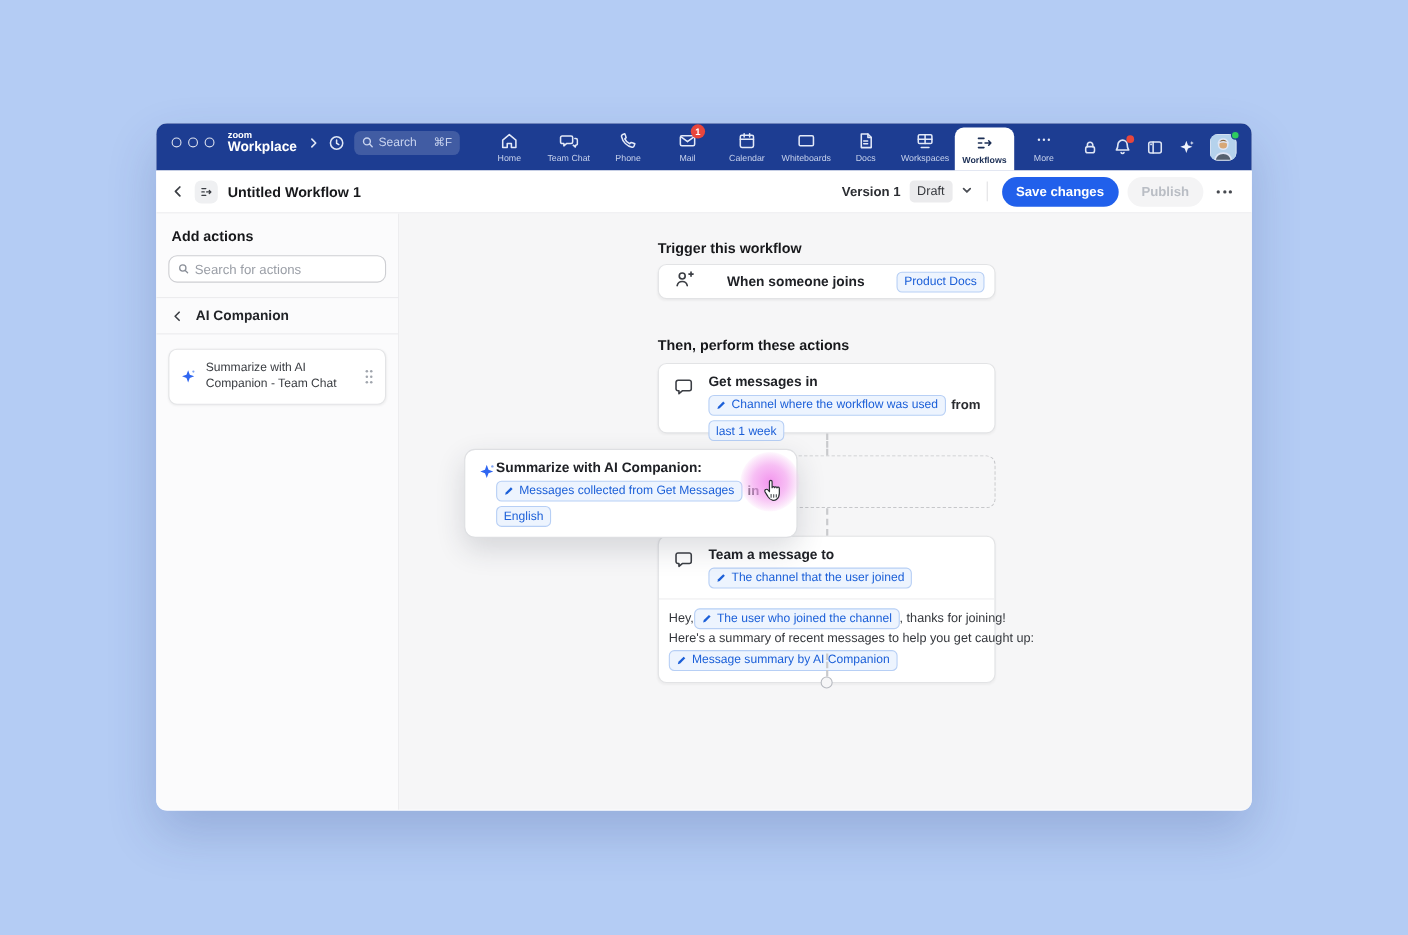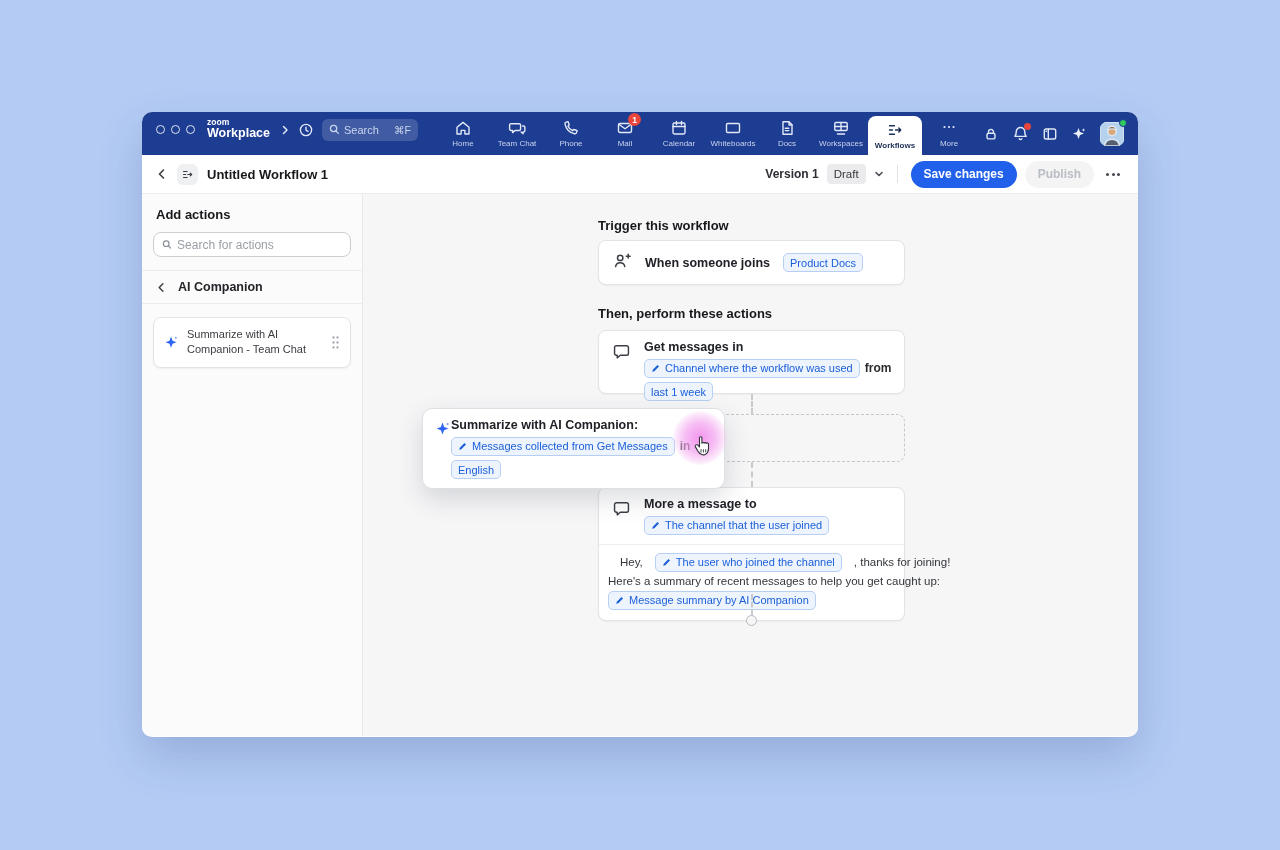--- a/index.html
+++ b/index.html
@@ -96,39 +96,39 @@
   .card-ico svg { stroke:#3b3e44; fill:none; stroke-width:1.5; stroke-linecap:round; stroke-linejoin:round; }
   .bold-label { font-size:12.5px; font-weight:700; color:#202227; white-space:nowrap; }
   .plain-label { font-size:12px; font-weight:700; color:#2a2c30; }
   .pill { display:inline-flex; align-items:center; gap:4px; padding:1.5px 6px; border:1px solid #b7cff5;
           background:#edf4fe; color:#1b5fd8; border-radius:5px; font-size:11px; line-height:14px;
           white-space:nowrap; cursor:pointer; }
   .pill svg { fill:#1b5fd8; }
   .line { display:flex; align-items:center; gap:5px; white-space:nowrap; }
   .stack { display:flex; flex-direction:column; gap:4.5px; }
 
-  .trigger-card { left:235px; top:46px; width:307px; height:45px; display:flex; align-items:center;
-                  gap:13px; padding:0 13px; }
+  .trigger-card { left:235px; top:46px; width:307px; height:32px; display:flex; align-items:center;
+                  gap:29px; padding:0 13px; }
   .get-card { left:235px; top:136px; width:307px; height:64px; padding:9px 13px; display:flex; gap:13px; }
   .conn { position:absolute; left:388px; width:0; border-left:2px dashed #c9cacd; }
   .drop-rect { position:absolute; left:235px; top:220px; width:307px; height:48px;
                border:1.5px dashed #c6c7ca; border-radius:8px; }
   .float-card { position:absolute; left:59px; top:214px; width:303px; background:#fff;
                 border:1px solid #dedfe2; border-radius:10px; padding:9px 12px; display:flex; 
                 box-shadow:0 10px 26px rgba(40,45,60,.16); z-index:3; cursor:grabbing; }
   .glow { position:absolute; left:310px; top:217px; width:54px; height:54px; border-radius:50%; z-index:4;
           background:radial-gradient(circle, rgba(242,141,236,.92) 0%, rgba(244,166,240,.72) 40%,
                      rgba(247,196,244,.42) 62%, rgba(247,196,244,0) 74%); pointer-events:none; }
   .cursor { position:absolute; left:329px; top:236px; z-index:5; pointer-events:none; }
   .send-card { left:235px; top:293px; width:307px; }
   .send-top { padding:9px 13px 9px; display:flex; gap:13px; }
   .send-sep { border-top:1px solid #ededef; }
   .send-body { padding:8px 9px 10px; font-size:11.5px; color:#33363b; display:flex;
                flex-direction:column; gap:3.5px; }
-  .send-body .line { gap:12px; }
+  .send-body .line { gap:0; }
   .end-node { position:absolute; left:383px; top:421px; width:11px; height:11px; border-radius:50%;
               border:1.5px solid #b7bac0; background:#f6f6f7; }
   .ai-spark { flex-shrink:0; }
 </style>
 </head>
 <body>
 
 <div class="stage">
   <div class="window">
 
@@ -418,21 +418,21 @@
         </div>
 
         <div class="card send-card">
           <div class="send-top">
             <span class="card-ico" style="margin-top:2px;">
               <svg width="19" height="19" viewBox="0 0 20 20">
                   <path d="M4.6 3.9h10.8a1.9 1.9 0 0 1 1.9 1.9v6.3a1.9 1.9 0 0 1-1.9 1.9H8.7l-3.2 2.7V14h-.9a1.9 1.9 0 0 1-1.9-1.9V5.8a1.9 1.9 0 0 1 1.9-1.9z"></path>
                 </svg>
             </span>
             <div class="stack">
-              <span class="bold-label">More a message to</span>
+              <span class="bold-label">Team a message to</span>
               <span class="line">
                 <span class="pill">
                   <svg width="10" height="10" viewBox="0 0 10 10">
                       <path d="M1.2 8.8l.6-2.1 4.7-4.7 1.5 1.5-4.7 4.7-2.1.6z"></path>
                     </svg>
                   <span>The channel that the user joined</span>
                 </span>
               </span>
             </div>
           </div>

